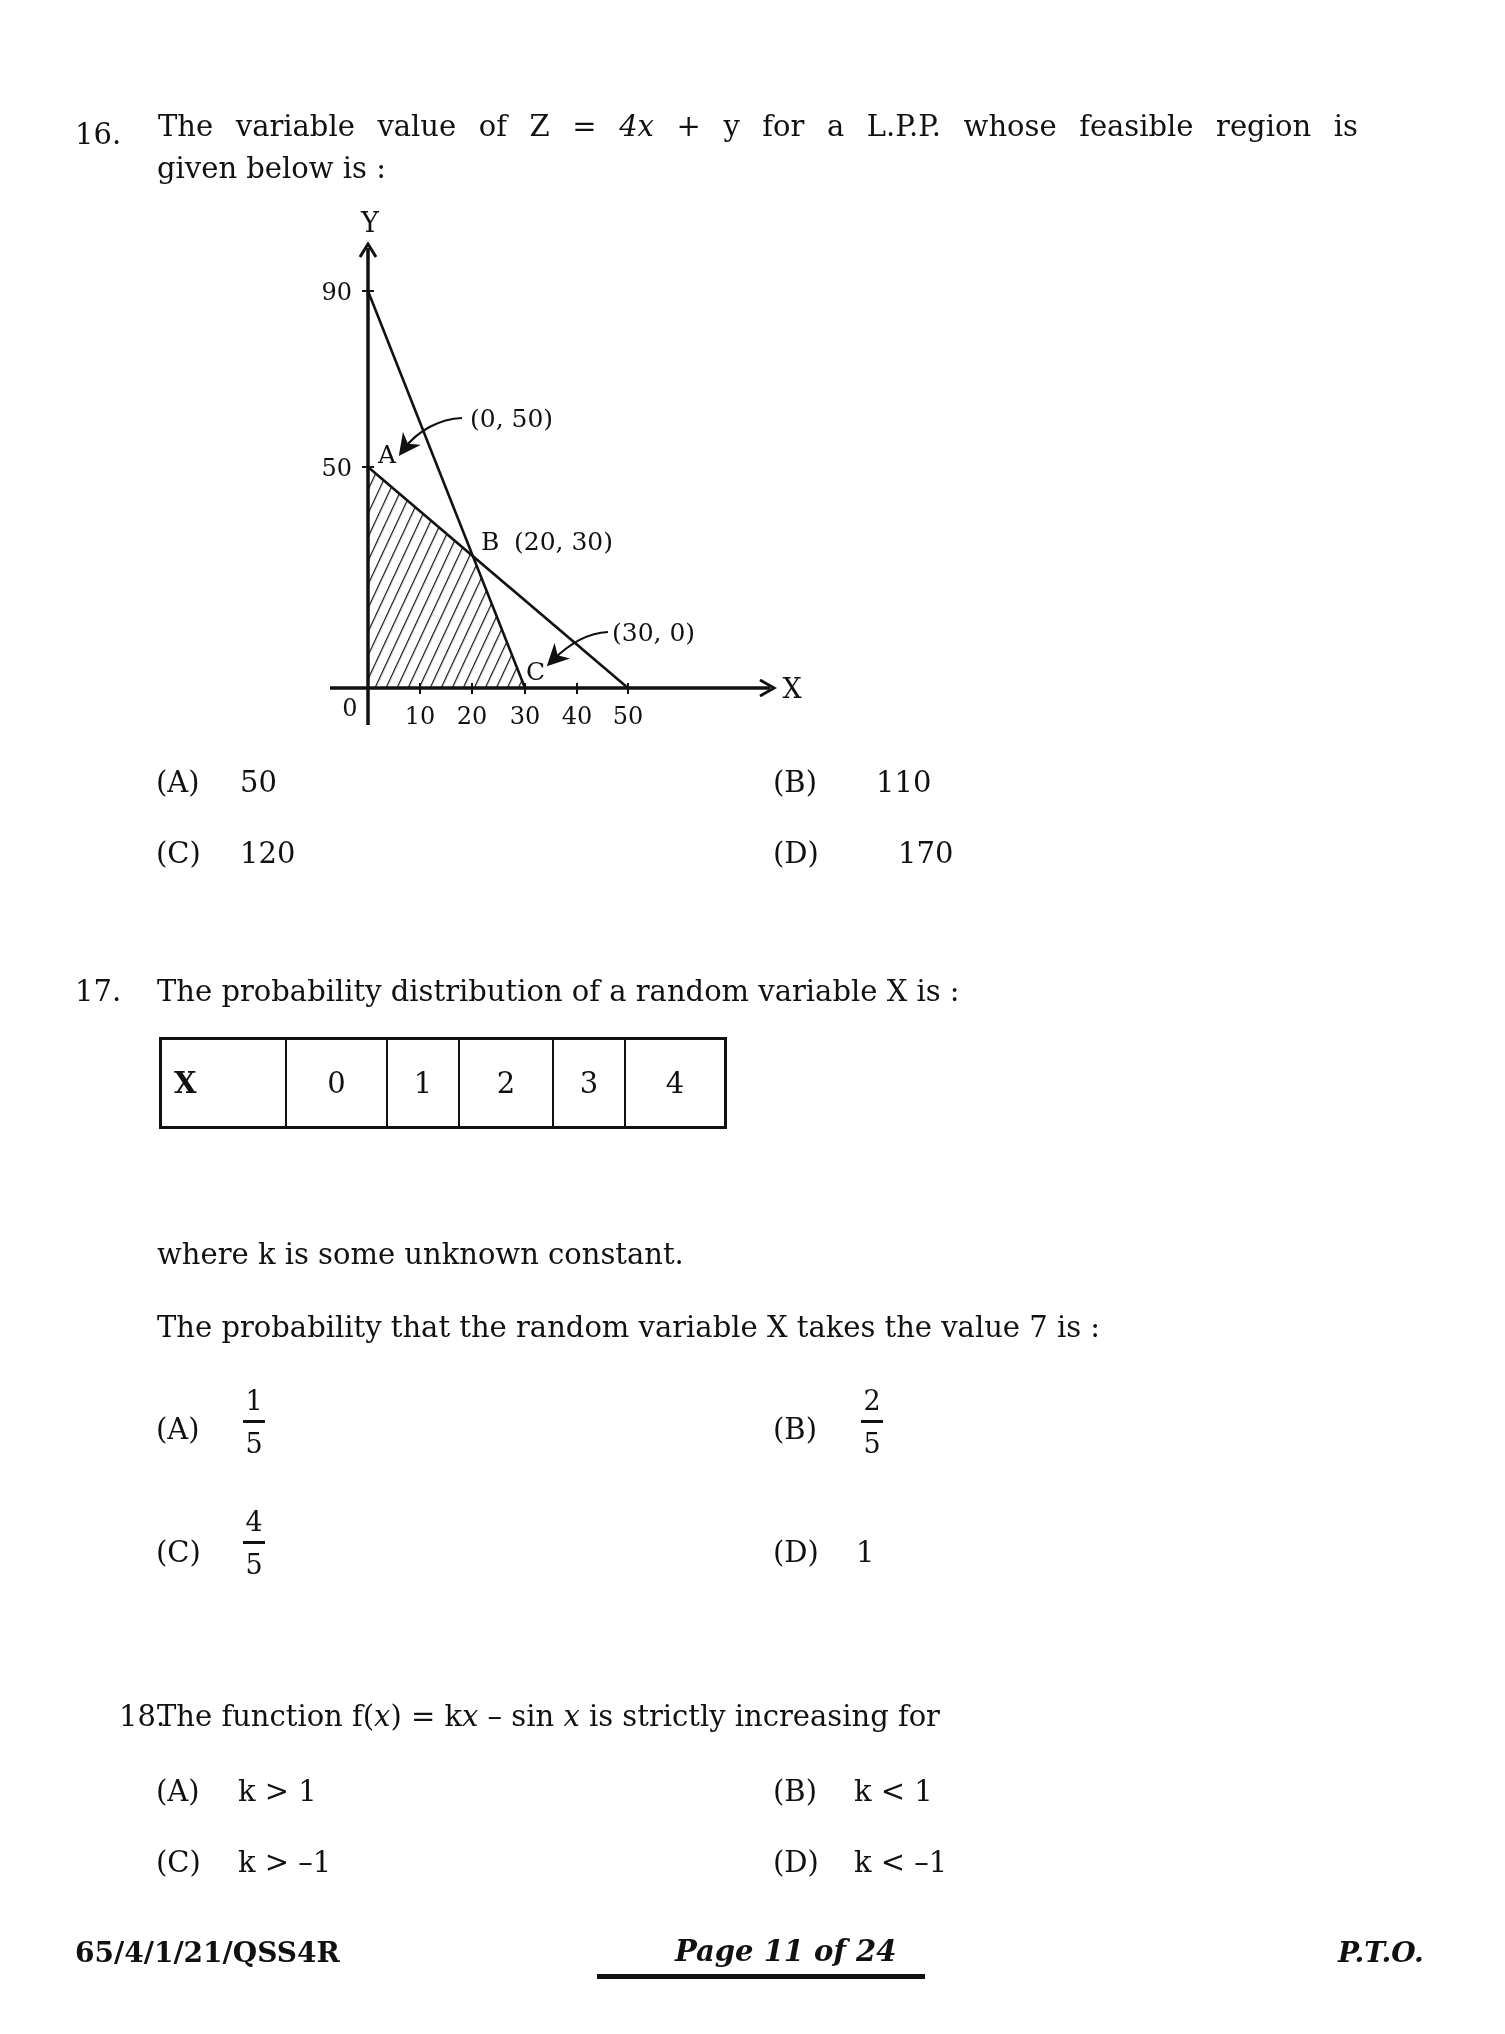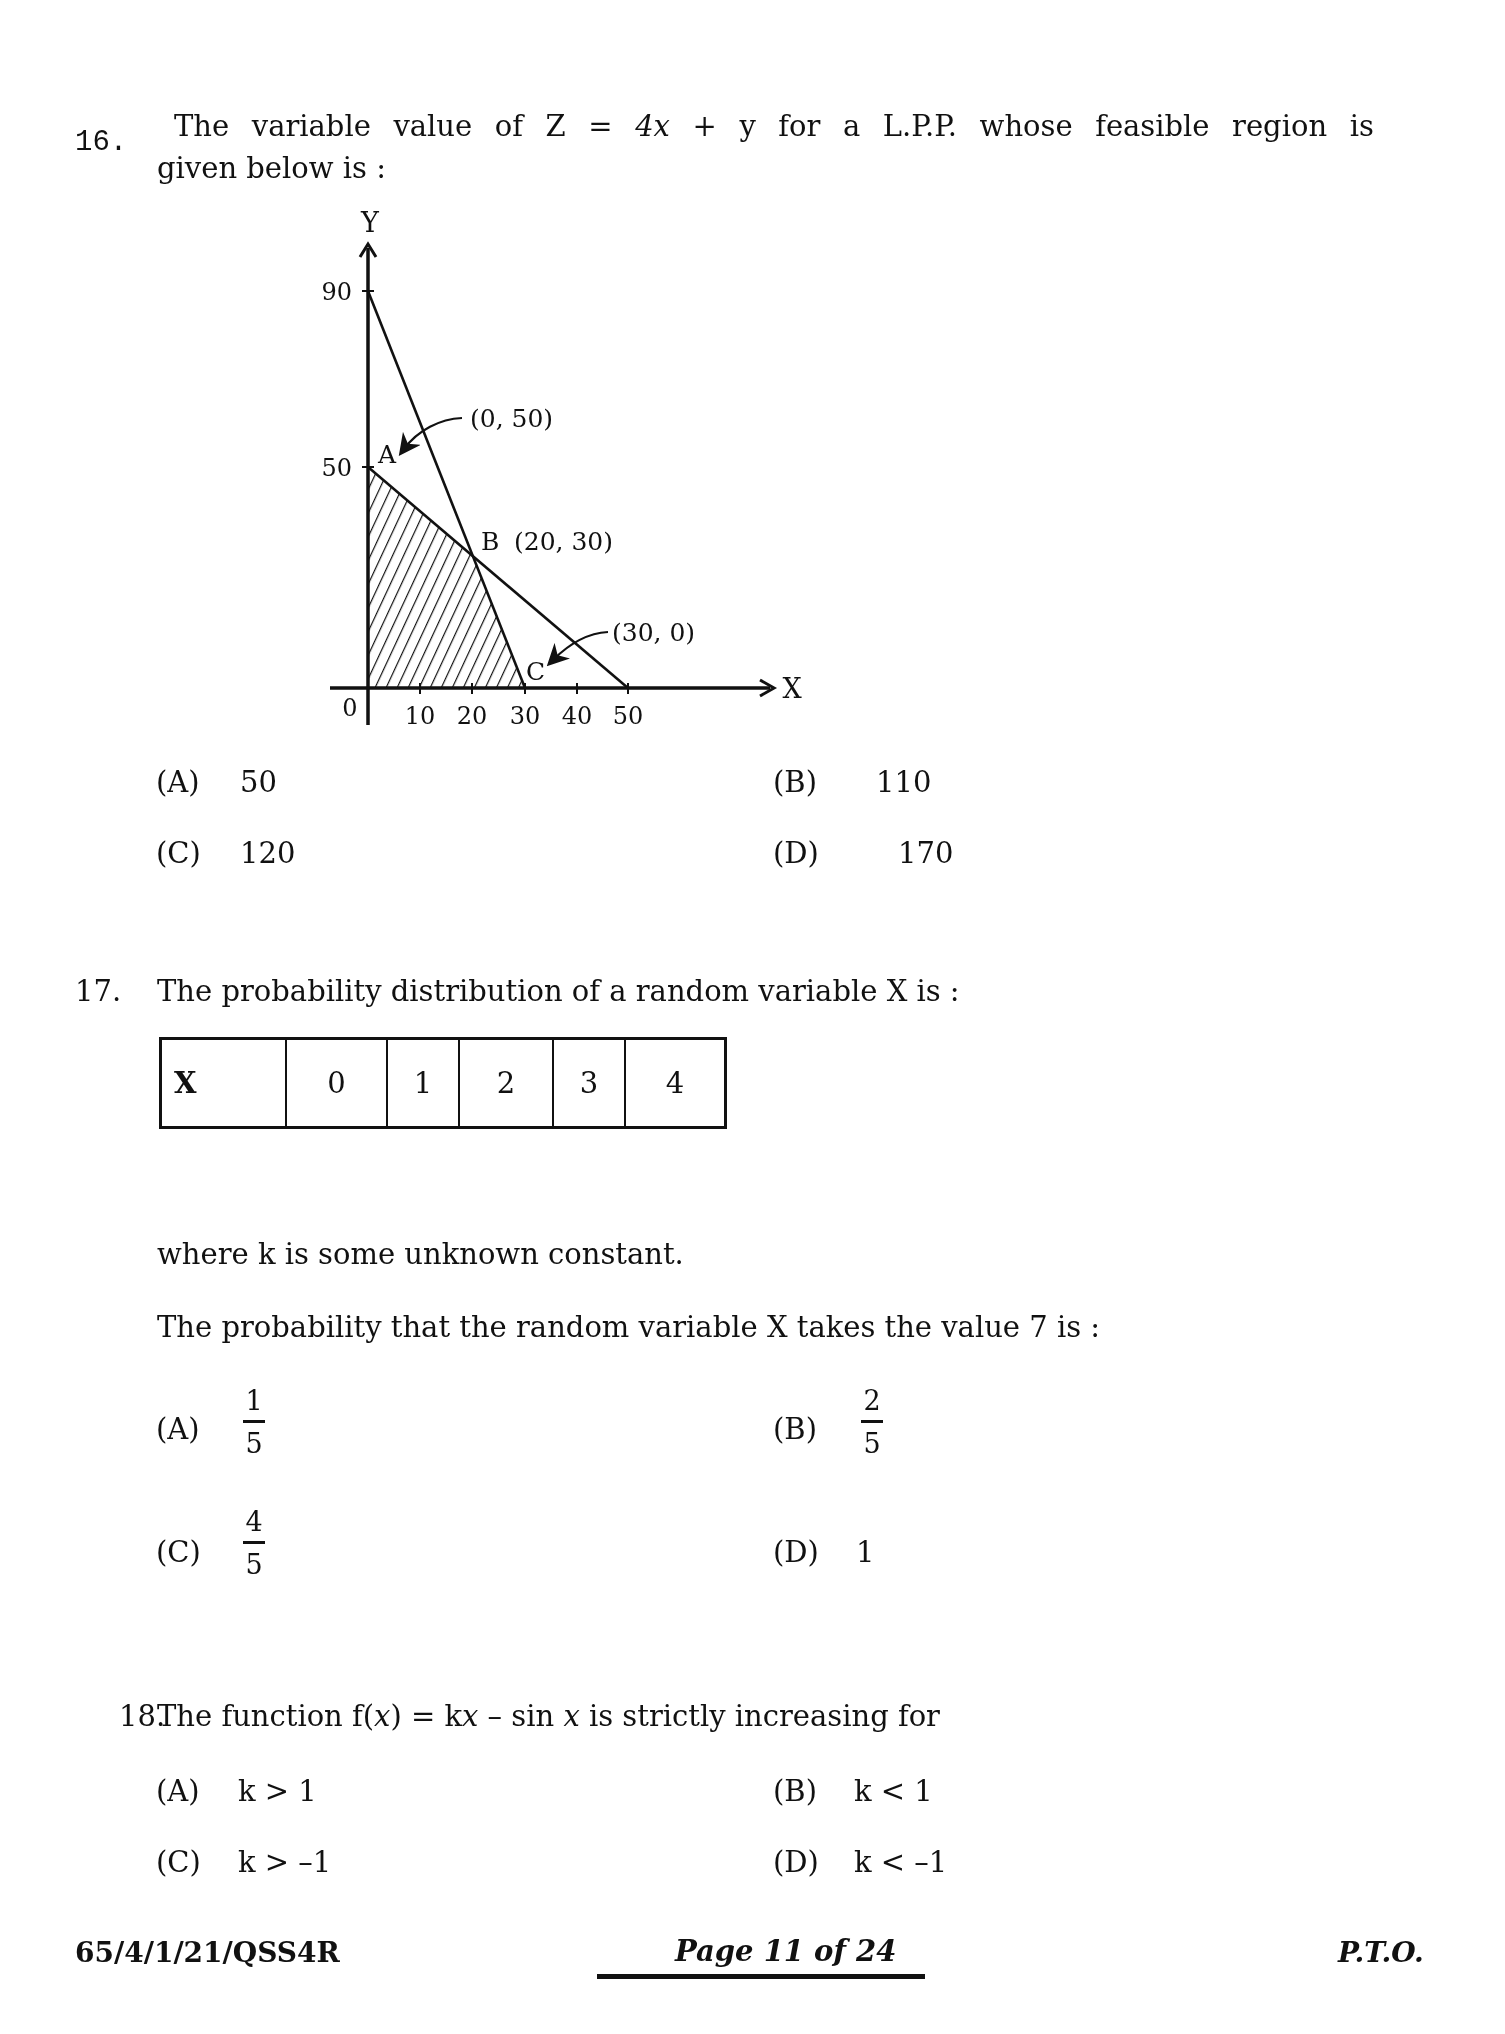--- a/index.html
+++ b/index.html
@@ -31,22 +31,22 @@
   table.dist td.hdr { text-align: left; padding-left: 12px; font-weight: bold; }
   svg text { font-family: "DejaVu Serif", "Liberation Serif", serif; fill: #111; }
   .footer-left { font-weight: bold; font-size: 28px; }
   .footer-center { font-weight: bold; font-style: italic; font-size: 29px; margin-left: 39px; }
   .footer-right { font-weight: bold; font-style: italic; font-size: 28px; }
   .footer-rule { position: absolute; left: 597px; top: 1974px; width: 328px; height: 5px; background: #111; }
 </style>
 </head>
 <body>
 
-<div class="abs qnum" style="left:75px; top:128px;font-family:Liberation Mono, monospace;">16.</div>
-<div class="abs txt justify-line" style="left:174px; top:112px; width:1200px;">
+<div class="abs qnum" style="left:75px; top:120px;">16.</div>
+<div class="abs txt justify-line" style="left:158px; top:112px; width:1200px;">
   <span>The</span>
   <span>variable</span>
   <span>value</span>
   <span>of</span>
   <span>Z</span>
   <span>=</span>
   <span class="i">4x</span>
   <span>+</span>
   <span>y</span>
   <span>for</span>

